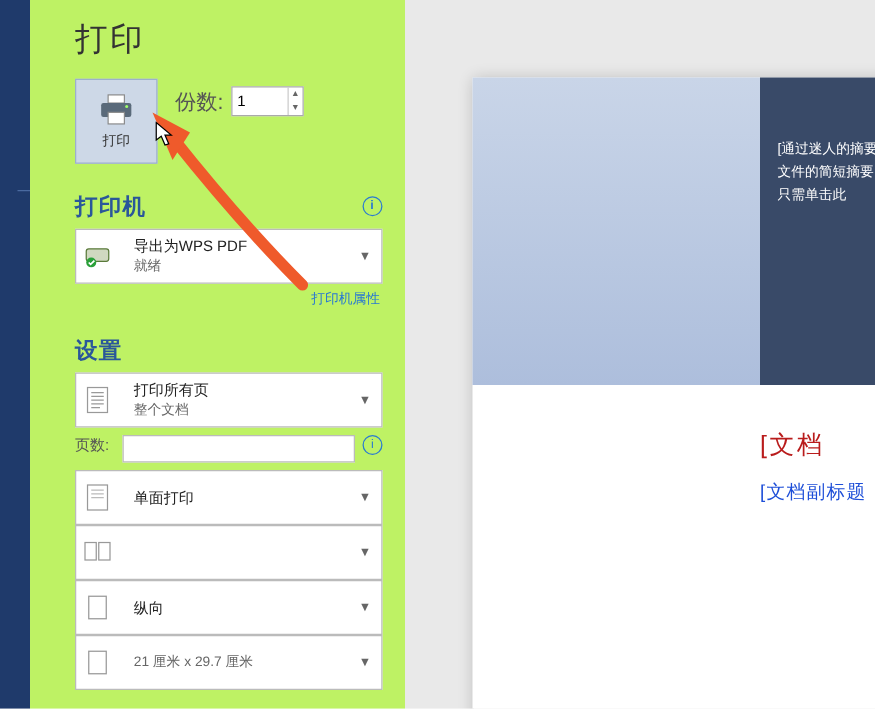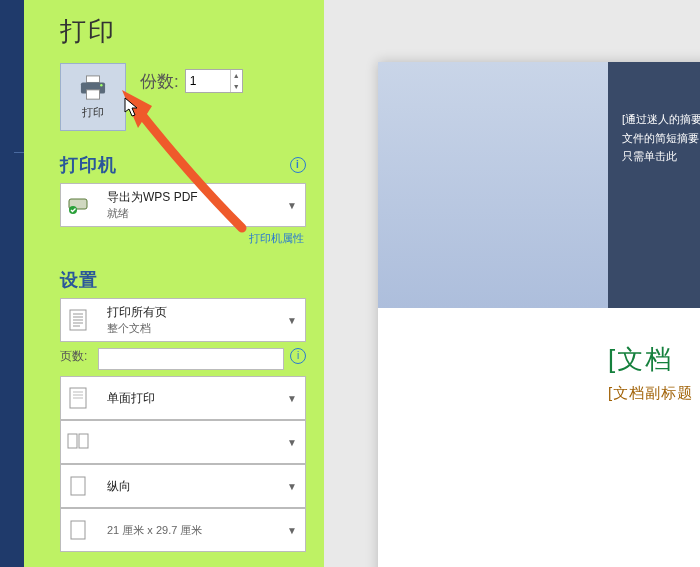--- a/index.html
+++ b/index.html
@@ -30,22 +30,22 @@
   .link{color:#2a7ad1;font-size:11px;text-align:right;margin:4px 2px 0;cursor:pointer}
   .row-label{display:flex;align-items:flex-start;gap:6px;margin:6px 0}
   .row-label .lab{width:32px;color:#555}
   .row-label input{flex:1;height:20px;border:1px solid #bbb;background:#fff;padding:0 4px;font-size:12px}
   .row-label .info{color:#2a7ad1;width:14px;height:14px;border:1px solid #2a7ad1;border-radius:50%;font-size:10px;line-height:13px;text-align:center;cursor:pointer}
   .stack>.dd{margin-top:0}
   .preview{flex:1;background:#e9e9e9;position:relative;overflow:hidden}
   .paper{position:absolute;left:54px;top:62px;width:700px;height:800px;background:#fff;box-shadow:0 0 12px rgba(0,0,0,.2)}
   .band{position:absolute;left:0;top:0;width:230px;height:246px;background:linear-gradient(#c9d5e8,#adbedc)}
   .side{position:absolute;left:230px;top:0;right:0;height:246px;background:#394a68;color:#fff;font-size:11px;padding:48px 0 0 14px;box-sizing:border-box;line-height:1.7}
-  .doc-title{position:absolute;left:230px;top:280px;font-size:26px;color:#15803d;letter-spacing:2px}
-  .doc-sub{position:absolute;left:230px;top:322px;font-size:15px;color:#a16207;letter-spacing:1px}
+  .doc-title{position:absolute;left:230px;top:280px;font-size:20px;color:#b91c1c;letter-spacing:2px}
+  .doc-sub{position:absolute;left:230px;top:322px;font-size:15px;color:#1d4ed8;letter-spacing:1px}
   
   .arrow-svg{position:absolute;left:58px;top:48px;width:200px;height:190px;pointer-events:none}
   
   .ico svg{display:block}
   .cursor{position:absolute;left:100px;top:97px;pointer-events:none}
 </style>
 </head>
 <body>
 
 <div class="root">

